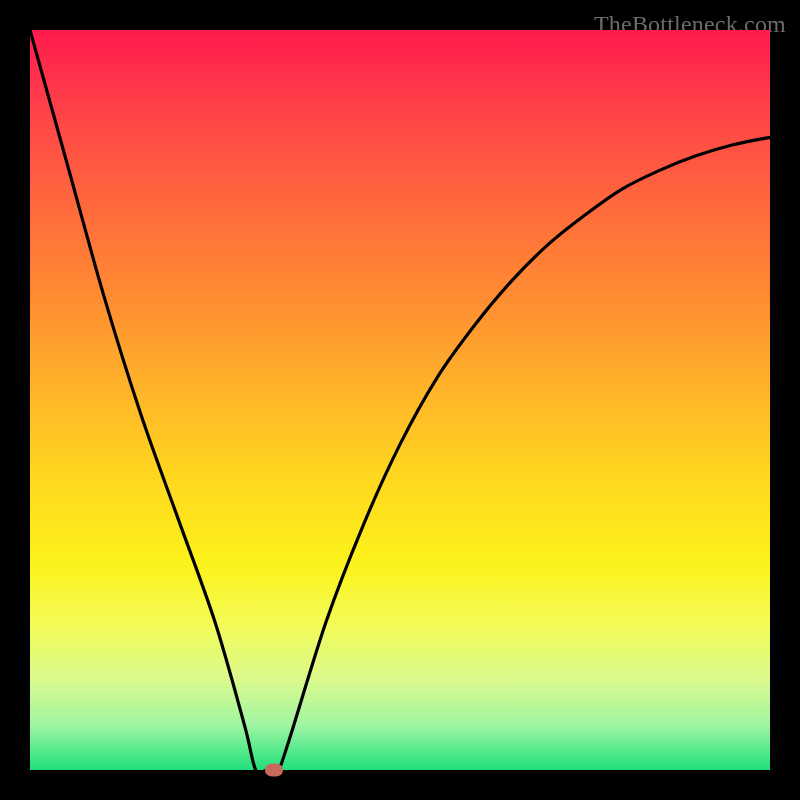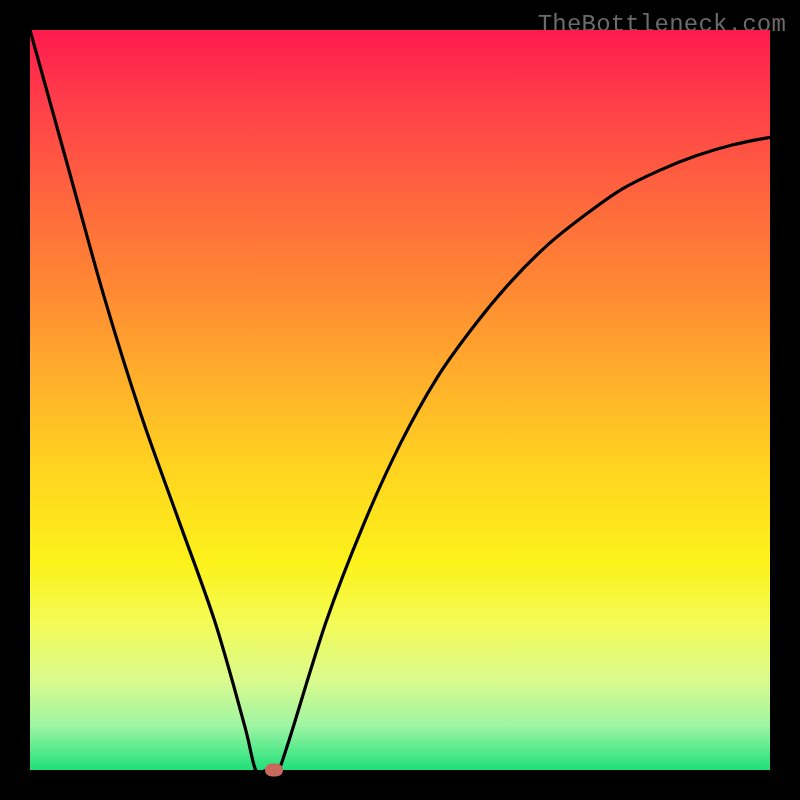--- a/index.html
+++ b/index.html
@@ -7,21 +7,21 @@
   .frame {
     position: relative;
     width: 800px;
     height: 800px;
     background: #000;
   }
   .watermark {
     position: absolute;
     top: 11px;
     right: 14px;
-    font-family: Liberation Mono, monospace;
+    font-family: Liberation Serif, serif;
     font-size: 24px;
     color: #6b6b6b;
     letter-spacing: 0.2px;
   }
   .plot {
     position: absolute;
     left: 30px;
     top: 30px;
     width: 740px;
     height: 740px;

